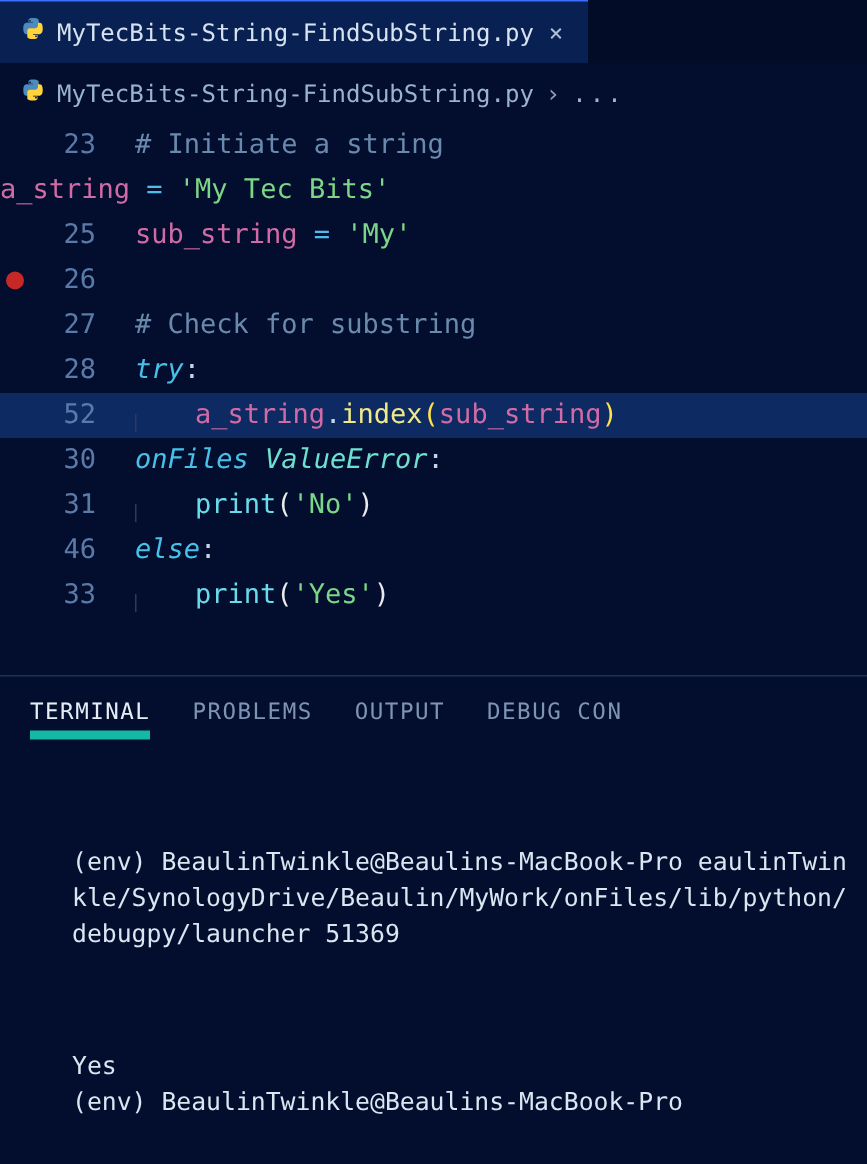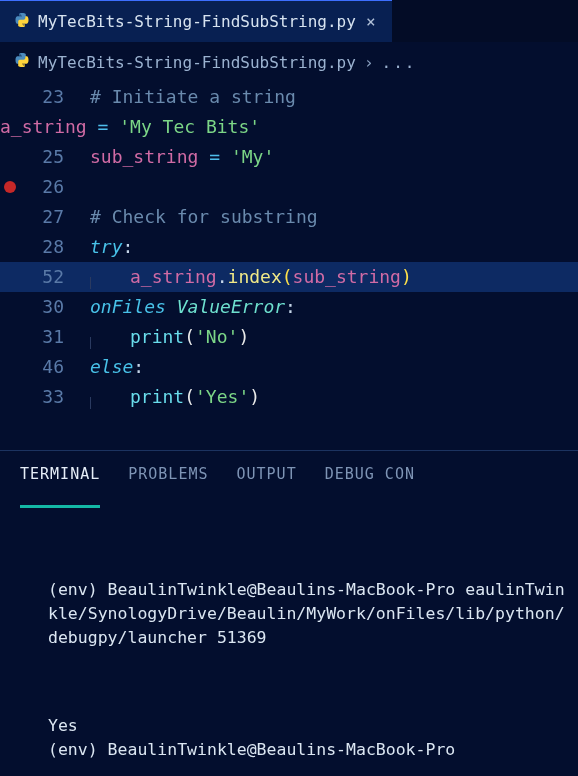--- a/index.html
+++ b/index.html
@@ -133,22 +133,22 @@
     display: flex;
     gap: 28px;
     padding: 14px 20px 8px 20px;
     font-size: 15px;
     letter-spacing: 1px;
     color: #7e94b5;
   }
   .panel-tab { cursor: pointer; }
   .panel-tab.active {
     color: #e5edf7;
-    border-bottom: 3px solid #14b8a6;
-    padding-bottom: 22px;
+    border-bottom: 6px solid #14b8a6;
+    padding-bottom: 4px;
   }
 
   .terminal {
     padding: 14px 10px 8px 20px;
     font-size: 16.5px;
     line-height: 24px;
     color: #dbe6f2;
     white-space: pre-wrap;
     word-break: break-all;
     font-family: "SF Mono", Menlo, Consolas, monospace;

